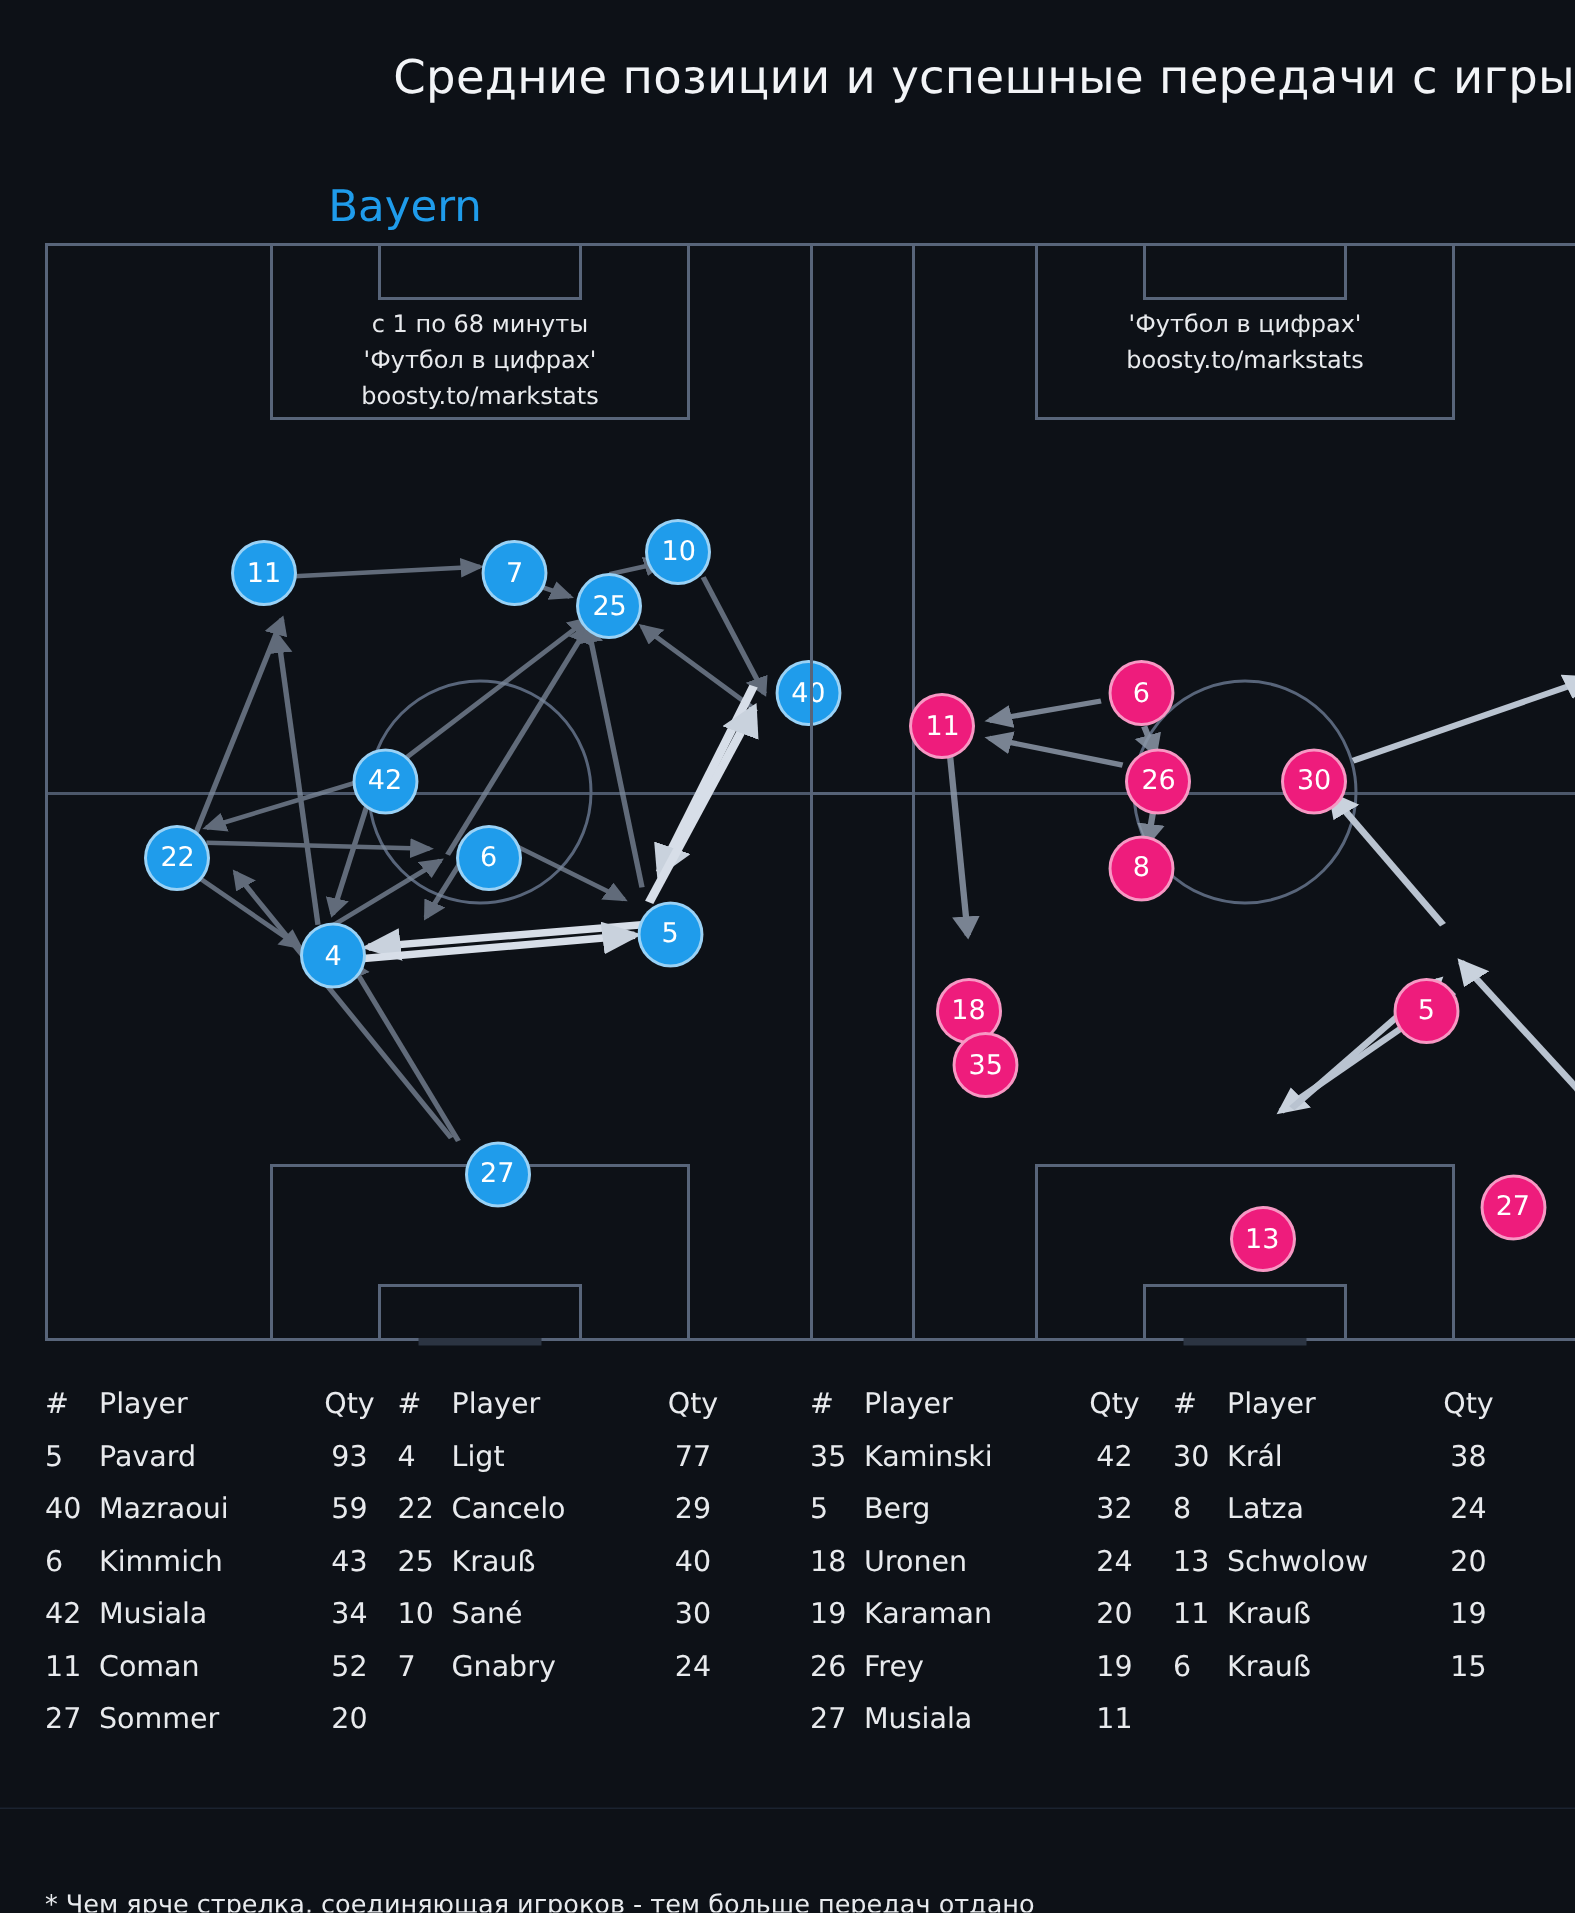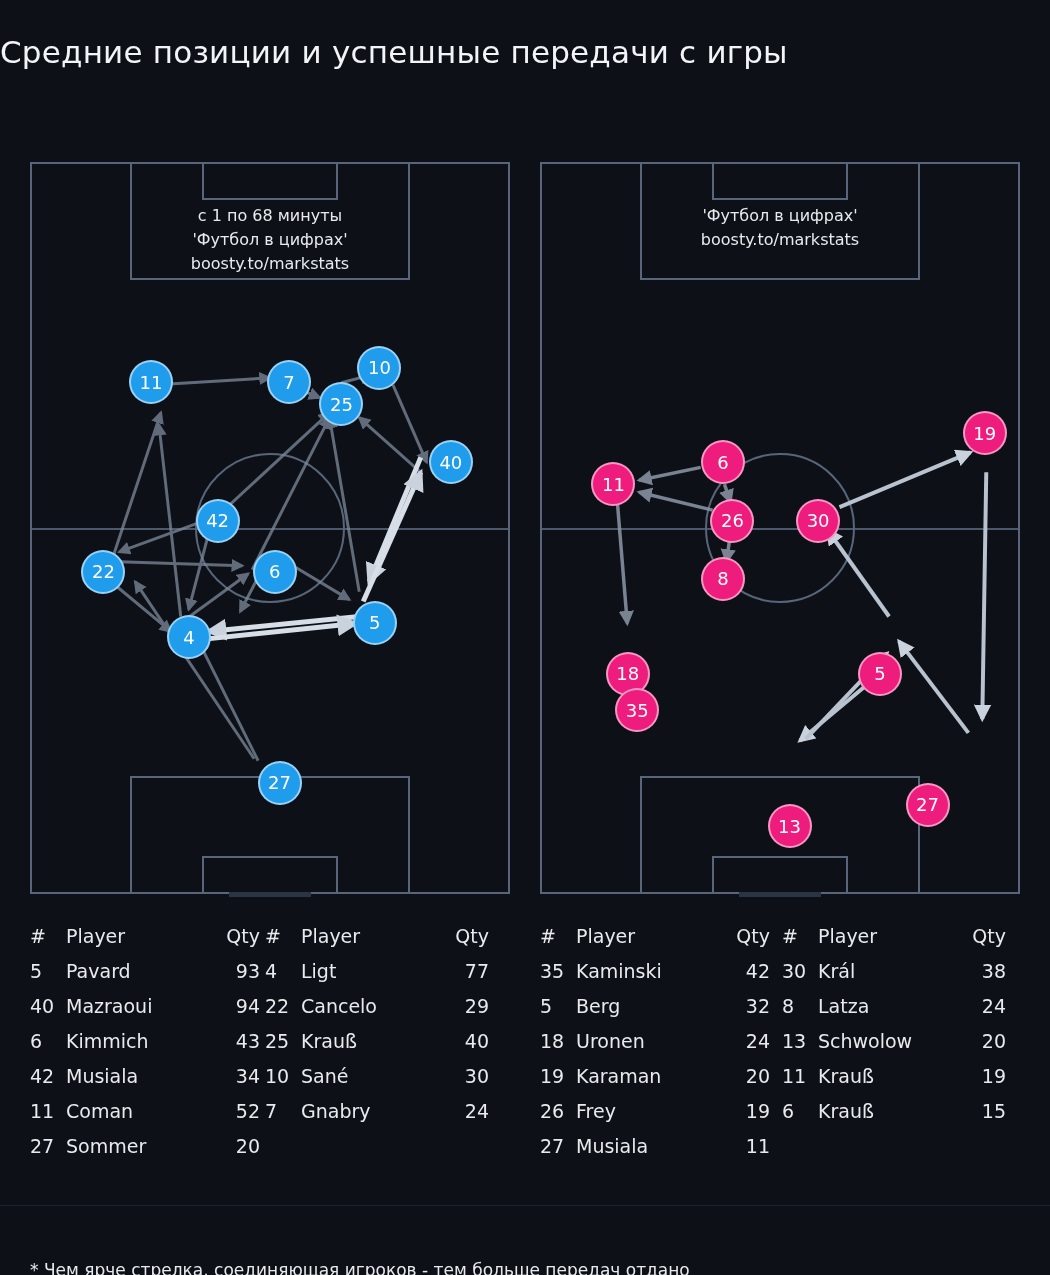--- a/index.html
+++ b/index.html
@@ -8,37 +8,37 @@
     background: #0d1117;
     width: 1050px; height: 1275px;
     font-family: "DejaVu Sans", sans-serif;
     color: #e8eaed;
     overflow: hidden;
   }
   .page { position: relative; width: 1050px; height: 1275px; background: #0d1117; }
 
   .title {
     position: absolute; top: 34px; left: 0; width: 1050px;
-    text-align: left;
+    text-align: right;
     font-size: 31px; letter-spacing: .2px;
     color: #f2f4f7;
   }
 
   .team-name {
     position: absolute; top: 120px;
     width: 480px; text-align: center;
     font-size: 29px;
   }
   .team-name.bayern { left: 30px; color: #1f9ceb; }
   .team-name.schalke { left: 540px; color: #ee1c7c; }
 
   
   .pitch {
     position: absolute; top: 162px;
-    width: 480px; height: 732px;
+    width: 580px; height: 732px;
     border: 2px solid #58657a;
     border-top-width: 2px;
   }
   .pitch.left { left: 30px; }
   .pitch.right { left: 540px; }
 
   .box-top {
     position: absolute; top: -2px; left: 50%; transform: translateX(-50%);
     width: 280px; height: 118px;
     border: 2px solid #58657a; border-top: none;
@@ -95,40 +95,41 @@
   .tables { position: absolute; top: 918px; left: 0; width: 1050px; }
   .tblgroup { position: absolute; top: 0; }
   .tblgroup.g1 { left: 30px; }
   .tblgroup.g2 { left: 265px; }
   .tblgroup.g3 { left: 540px; }
   .tblgroup.g4 { left: 782px; }
   table { border-collapse: collapse; font-size: 19px; color: #e8eaed; }
   th, td { text-align: left; padding: 0; height: 35px; font-weight: normal; vertical-align: middle; }
   th.num, td.num { width: 36px; }
   th.name, td.name { width: 140px; padding-right: 6px; }
-  th.qty, td.qty { width: 54px; text-align: right; }
+  th.qty, td.qty { width: 54px; text-align: center; }
   .tblgroup.g2 th.name, .tblgroup.g2 td.name,
   .tblgroup.g4 th.name, .tblgroup.g4 td.name { width: 134px; }
 
   .footnote {
     position: absolute; left: 30px; top: 1228px;
     font-size: 17px; color: #e8eaed; margin-top: 32px;
   }
   .footdivider {
     position: absolute; left: 0; top: 1205px; width: 1050px; height: 1px;
     background: #1b2330;
   }
 </style>
 </head>
 <body>
 
 <div class="page">
 
   <div class="title">Средние позиции и успешные передачи с игры</div>
 
+  <div class="team-name bayern">Bayern</div>
 
   <div class="pitch left">
     <div class="box-top"></div>
     <div class="six-top"></div>
     <div class="box-bot"></div>
     <div class="six-bot"></div>
     <div class="halfway"></div>
     <div class="circle"></div>
     <div class="goal-line"></div>
 
@@ -255,21 +256,21 @@
         </thead>
         <tbody>
           <tr>
               <td class="num">5</td>
               <td class="name">Pavard</td>
               <td class="qty">93</td>
             </tr>
           <tr>
               <td class="num">40</td>
               <td class="name">Mazraoui</td>
-              <td class="qty">94</td>
+              <td class="qty">59</td>
             </tr>
           <tr>
               <td class="num">6</td>
               <td class="name">Kimmich</td>
               <td class="qty">43</td>
             </tr>
           <tr>
               <td class="num">42</td>
               <td class="name">Musiala</td>
               <td class="qty">34</td>

